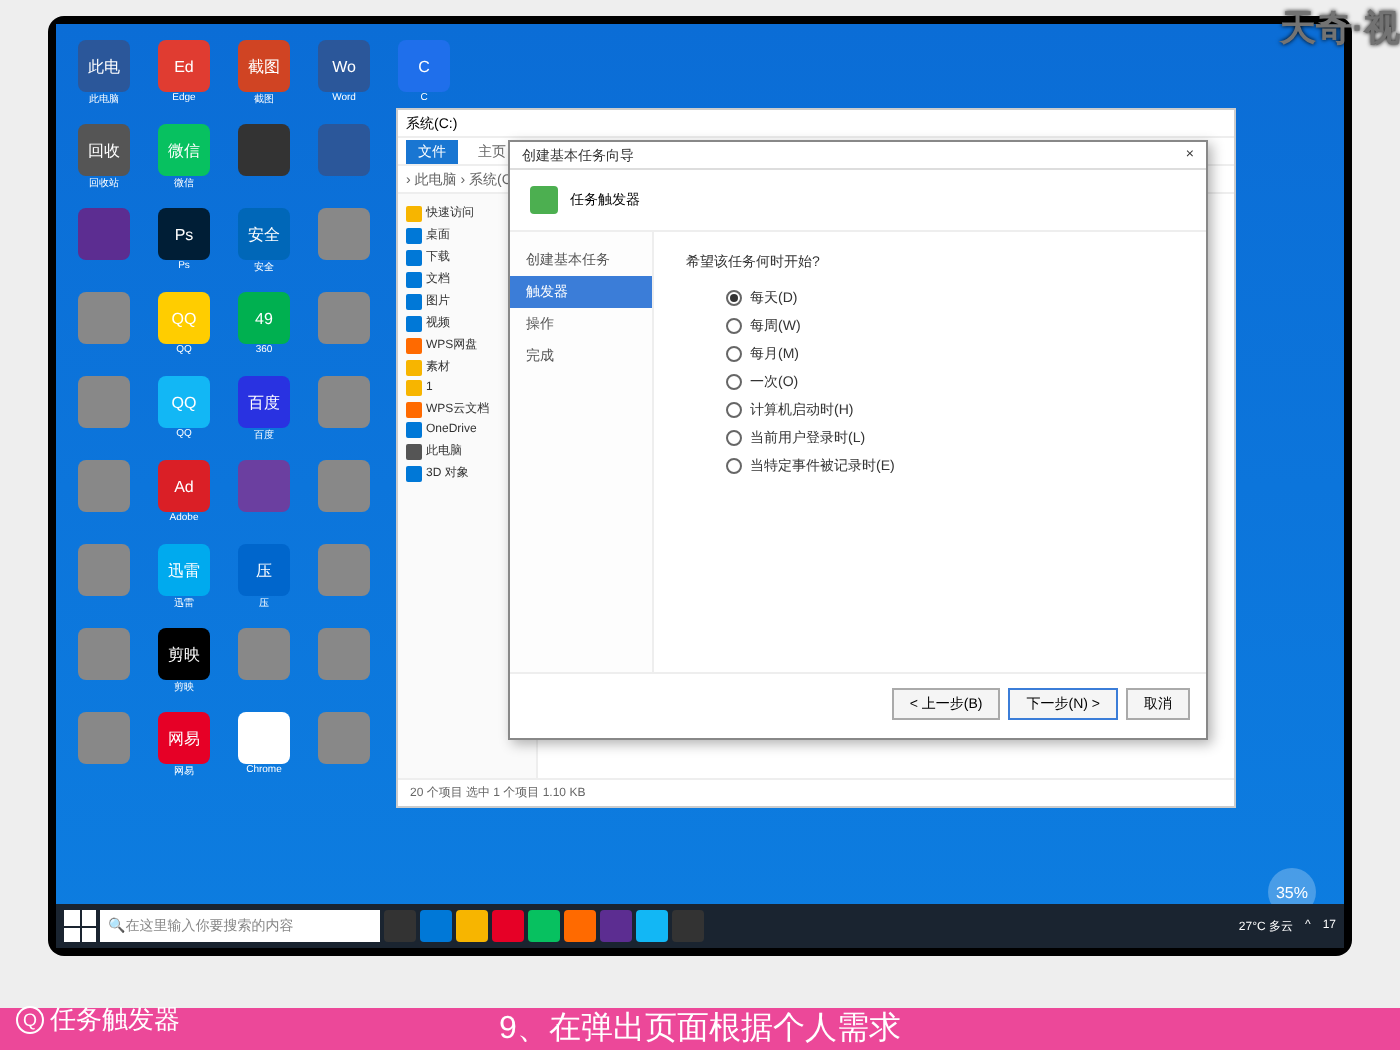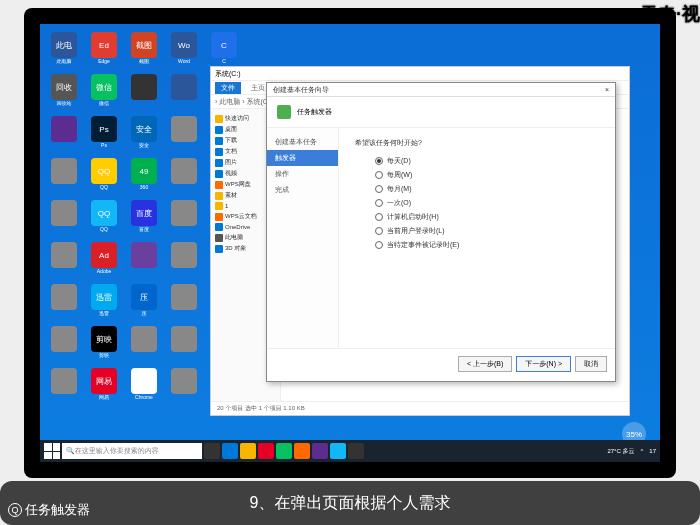--- a/index.html
+++ b/index.html
@@ -1,18 +1,18 @@
 <!DOCTYPE html>
 <html><head>
 <meta charset="utf-8">
 <style>
 * { margin: 0; padding: 0; box-sizing: border-box; font-family: "Microsoft YaHei", sans-serif; }
 body { width: 700px; height: 525px; background: #eee; position: relative; overflow: hidden; }
 
-.monitor-frame { position: absolute; top: 8px; left: 24px; width: 652px; height: 470px; background: #000; border-radius: 8px; padding: 16px; }
+.monitor-frame { position: absolute; top: 8px; left: 24px; width: 652px; height: 470px; background: #000; border-radius: 8px; padding: 4px; }
 .screen { width: 100%; height: 100%; background: linear-gradient(180deg, #0b6dd6 0%, #0d7de0 100%); position: relative; overflow: hidden; }
 
 .desktop-icons { position: absolute; top: 8px; left: 8px; display: grid; grid-template-columns: repeat(5, 32px); grid-auto-rows: 38px; gap: 4px 8px; }
 .di { width: 26px; height: 26px; border-radius: 4px; display: flex; align-items: center; justify-content: center; font-size: 8px; color: #fff; }
 .di-label { font-size: 5px; color: #fff; text-align: center; width: 32px; height: 8px; overflow: hidden; }
 .di-wrap { display: flex; flex-direction: column; align-items: center; }
 
 .explorer { position: absolute; top: 42px; left: 170px; width: 420px; height: 350px; background: #fff; border: 1px solid #ccc; font-size: 7px; }
 .explorer-title { height: 14px; background: #fff; border-bottom: 1px solid #eee; display: flex; align-items: center; padding: 0 4px; }
 .explorer-ribbon { height: 14px; background: #fff; border-bottom: 1px solid #eee; display: flex; padding: 0 4px; gap: 10px; align-items: center; color: #666; }
@@ -45,22 +45,22 @@
 
 .taskbar { position: absolute; bottom: 0; left: 0; right: 0; height: 22px; background: #1a2430; display: flex; align-items: center; padding: 0 4px; gap: 2px; }
 .tb-start { width: 16px; height: 16px; display: grid; grid-template-columns: 1fr 1fr; grid-template-rows: 1fr 1fr; gap: 1px; }
 .tb-start span { background: #fff; }
 .tb-search { flex: 0 0 140px; height: 16px; background: #fff; font-size: 7px; color: #888; display: flex; align-items: center; padding: 0 4px; }
 .tb-ico { width: 16px; height: 16px; border-radius: 2px; }
 .tb-right { margin-left: auto; display: flex; align-items: center; gap: 6px; color: #fff; font-size: 6px; }
 
 .badge-35 { position: absolute; right: 14px; bottom: 16px; width: 24px; height: 24px; border-radius: 50%; background: rgba(255,255,255,0.25); color: #fff; font-size: 8px; display: flex; align-items: center; justify-content: center; }
 
-.top-right-wm { position: absolute; top: 2px; right: 0; color: #000000; font-size: 18px; font-weight: bold; text-shadow: 0 0 2px #000; z-index: 50; }
-.caption { position: absolute; bottom: 0; left: 0; right: 0; height: 44px; background: #404040; color: #fff; display: flex; align-items: center; justify-content: center; font-size: 16px; border-radius: 12px; }
+.top-right-wm { position: absolute; top: 2px; right: 0; color: #737373; font-size: 18px; font-weight: bold; text-shadow: 0 0 2px #000; z-index: 50; }
+.caption { position: absolute; bottom: 0; left: 0; right: 0; height: 21px; background: #ec4899; color: #fff; display: flex; align-items: center; justify-content: center; font-size: 16px; }
 .bottom-left-wm { position: absolute; bottom: 6px; left: 8px; color: #fff; font-size: 13px; z-index: 60; display: flex; align-items: center; gap: 3px; }
 .bottom-left-wm .circ { width: 14px; height: 14px; border: 1.5px solid #fff; border-radius: 50%; display: inline-flex; align-items: center; justify-content: center; font-size: 9px; }
 </style>
 </head>
 <body>
 
 <div class="top-right-wm">天奇·视</div>
 
 <div class="monitor-frame">
   <div class="screen">

